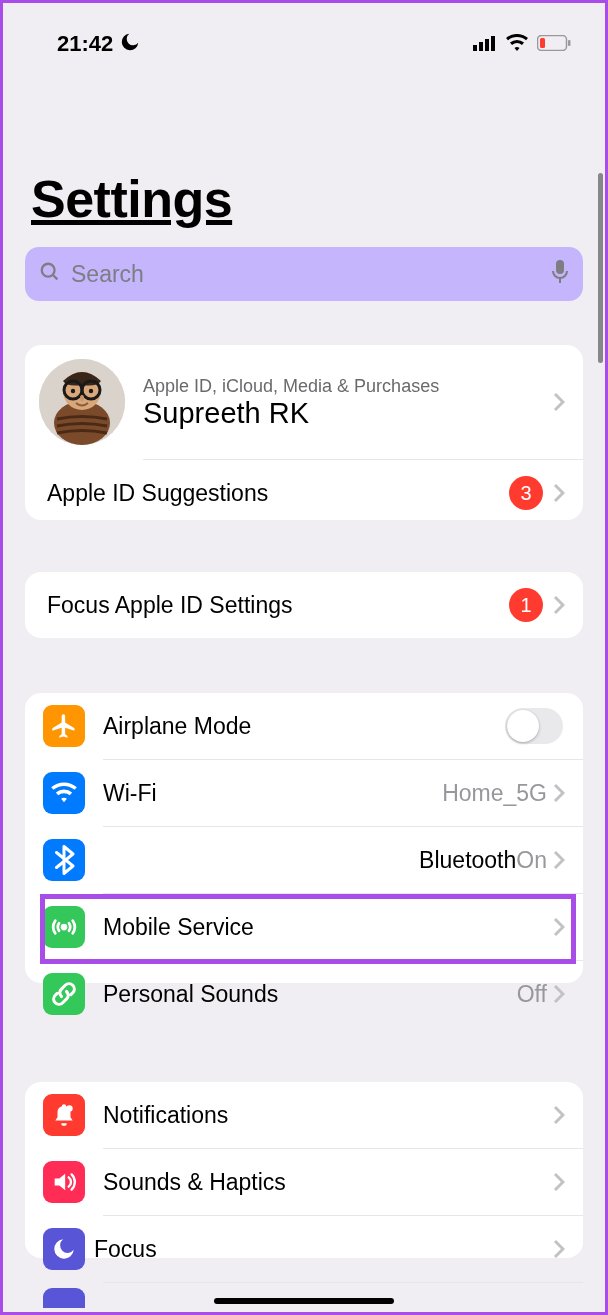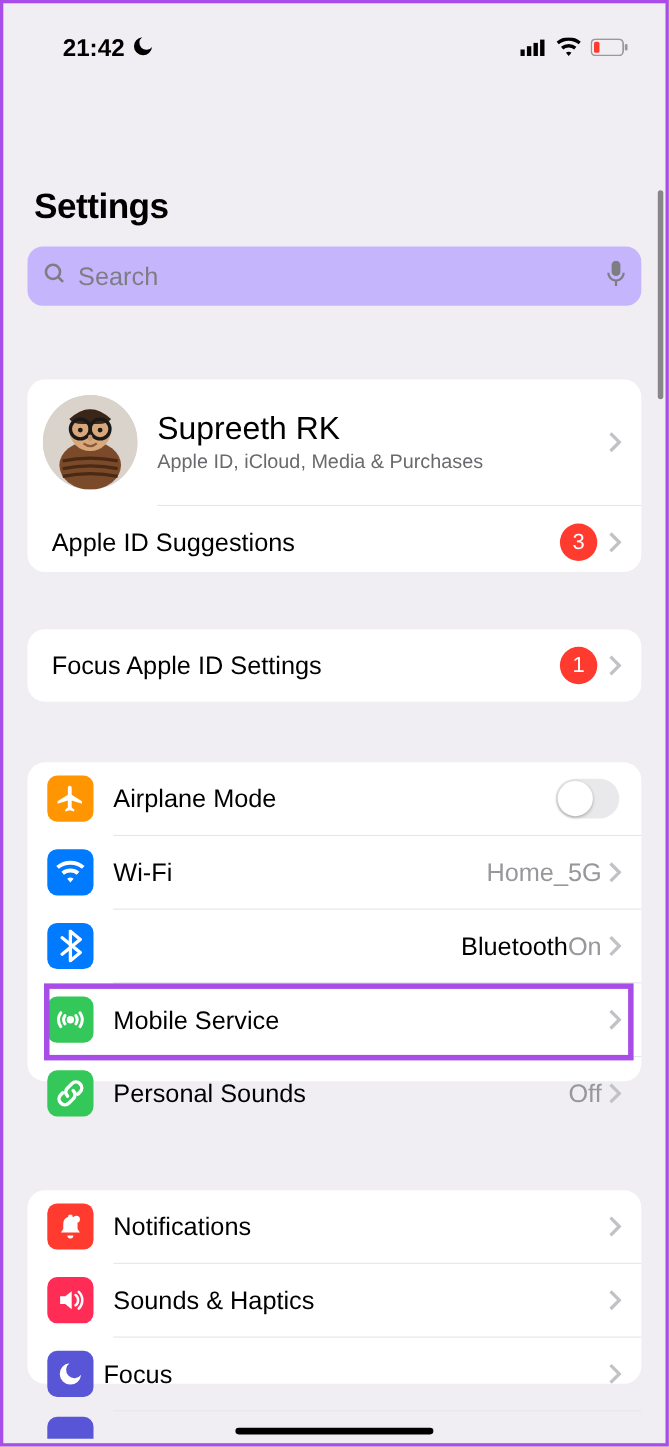--- a/index.html
+++ b/index.html
@@ -25,24 +25,25 @@
     gap: 6px;
     font-size: 22px;
     font-weight: 600;
   }
   .status-right {
     display: flex;
     align-items: center;
     gap: 8px;
   }
   .title {
-    font-size: 32px;
+    font-size: 52px;
     font-weight: 700;
     padding: 110px 0 18px 28px;
     letter-spacing: -0.5px;
+    text-decoration: underline;
   }
   .search-wrap {
     margin: 0 22px;
     background: #c4b5fd;
     border-radius: 14px;
     height: 54px;
     display: flex;
     align-items: center;
     padding: 0 14px;
     gap: 10px;
@@ -223,22 +224,22 @@
         <circle cx="34" cy="31" r="9" fill="none" stroke="#1a1a1a" stroke-width="3"></circle>
         <circle cx="52" cy="31" r="9" fill="none" stroke="#1a1a1a" stroke-width="3"></circle>
         <line x1="43" y1="31" x2="43" y2="31"></line>
         <circle cx="34" cy="32" r="2.2" fill="#1a1a1a"></circle>
           <circle cx="52" cy="32" r="2.2" fill="#1a1a1a"></circle>
         <path d="M37 44 q6 5 12 0" stroke="#8a5a3a" stroke-width="2" fill="none"></path>
         <ellipse cx="43" cy="39" rx="2" ry="3" fill="#c8976a"></ellipse>
       </svg>
     </div>
     <div style="flex:1; padding-left:18px;">
+      <div style="font-size:18px; color:#6a6a6e; margin-top:2px;" data-name="profile-subtitle">Apple ID, iCloud, Media &amp; Purchases</div>
       <div style="font-size:29px;" data-name="profile-name">Supreeth RK</div>
-      <div style="font-size:18px; color:#6a6a6e; margin-top:2px;" data-name="profile-subtitle">Apple ID, iCloud, Media &amp; Purchases</div>
     </div>
     <span class="chev" data-name="chevron-right-icon">
         <svg width="12" height="20" viewBox="0 0 12 20" fill="none" stroke="#c2c2c6" stroke-width="3">
           <path d="M2 2l8 8-8 8"></path>
         </svg>
       </span>
   </div>
   <div class="sep" style="margin-left:118px;"></div>
   <div class="r" style="padding-left:22px;" data-name="apple-id-suggestions-row">
     <div class="lab" data-name="apple-id-suggestions-label">Apple ID Suggestions</div>

